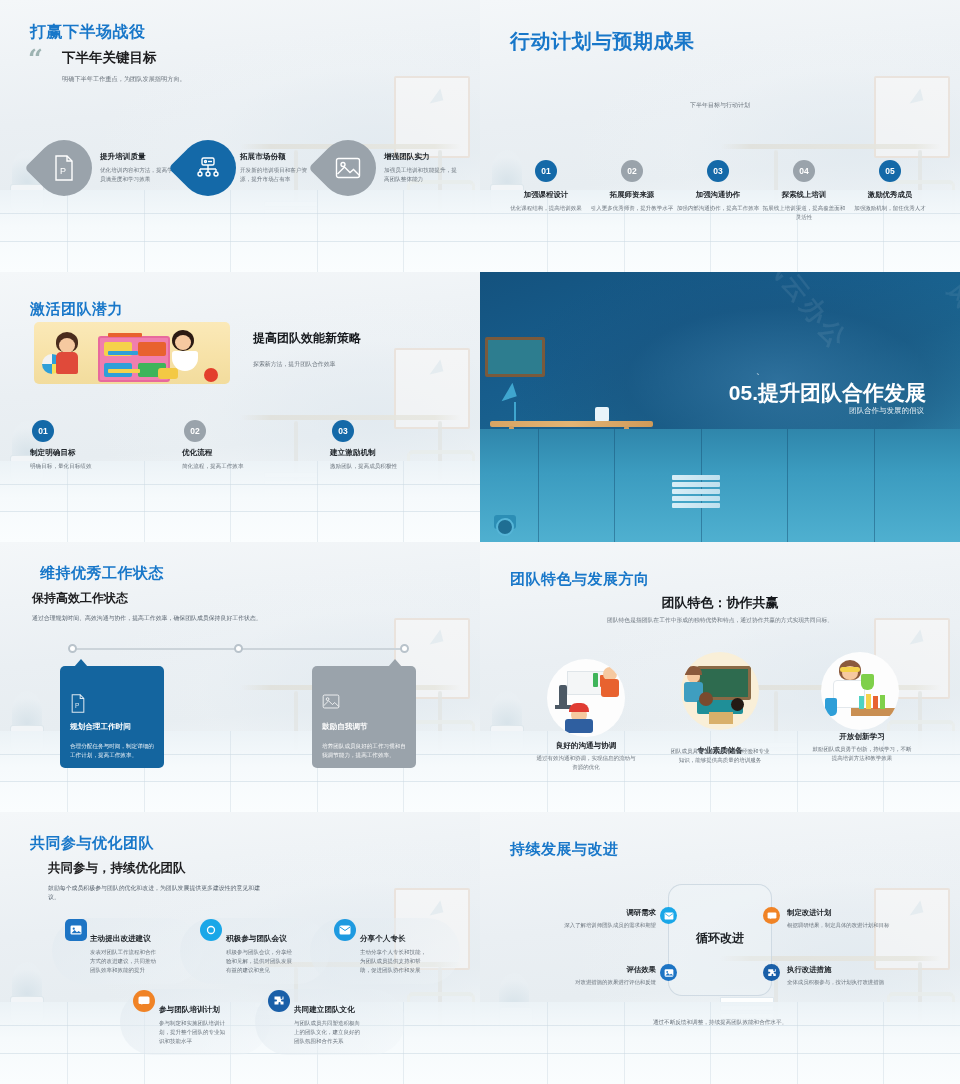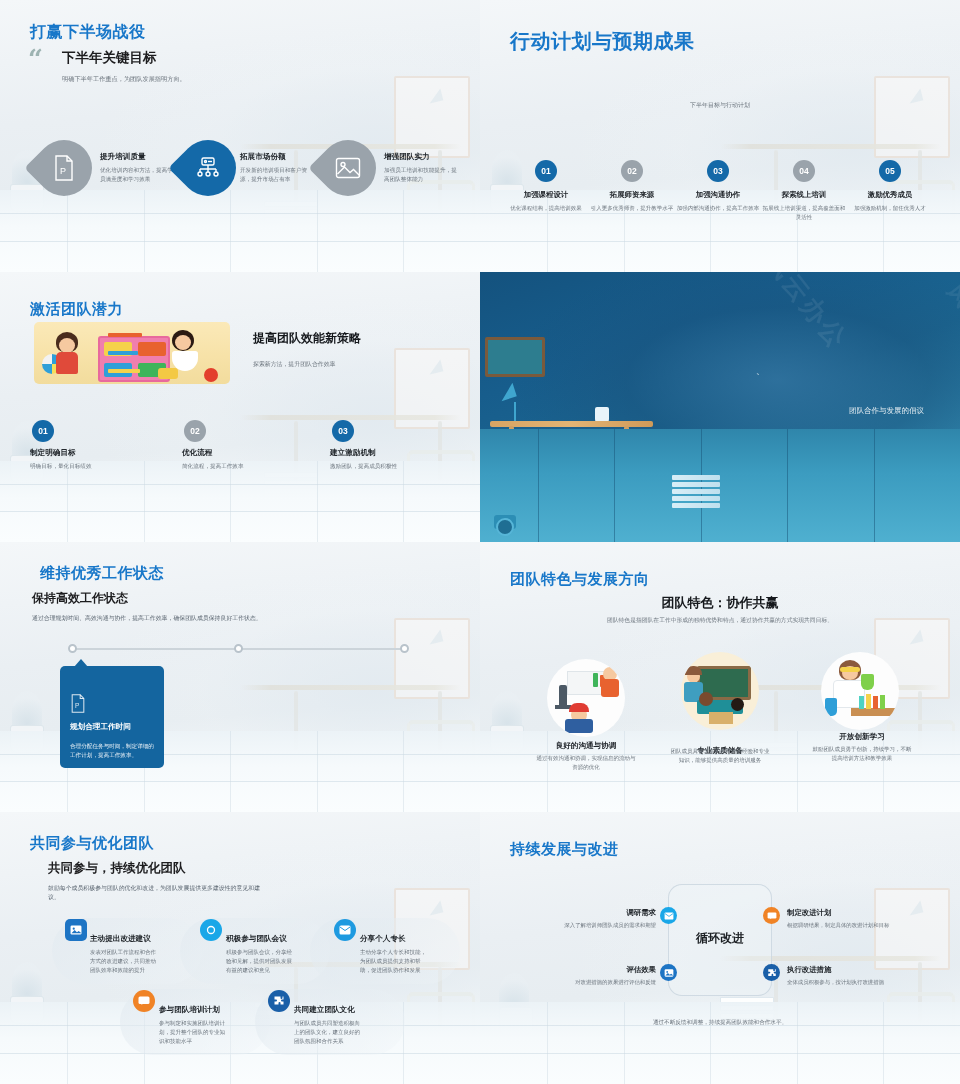--- a/index.html
+++ b/index.html
@@ -526,20 +526,21 @@
       <div class="dk-books">
           <i></i>
           <i></i>
           <i></i>
           <i></i>
           <i></i>
         </div>
       <div class="dk-scooter"></div>
 
       <div class="s4-tick">`</div>
+      <div class="s4-title">05.提升团队合作发展</div>
       <div class="s4-sub">团队合作与发展的倡议</div>
     </div>
   </div>
 
   <div class="slide">
     <div class="canvas">
       <div class="bg-frame"></div>
       <div class="bg-lamp"></div>
       <div class="bg-desk" style="top:53%;"></div>
       <div class="bg-desk-leg" style="right:38%; top:55%; height:60px;"></div>
@@ -572,20 +573,32 @@
             <path d="M3 1h11l5 5v19H3z"></path>
               <path d="M14 1v5h5"></path>
             <text x="7" y="19" font-size="9" fill="rgba(255,255,255,0.85)" stroke="none" font-family="Liberation Sans">P</text>
           </svg>
         </div>
         <div class="bc-t">规划合理工作时间</div>
         <div class="bc-b">合理分配任务与时间，制定详细的工作计划，提高工作效率。</div>
       </div>
 
 
+      <div class="bigcard bc-grey" style="left:312px;">
+        <div class="bc-arrow" style="right:14px; border-bottom:8px solid #9aa3ab;"></div>
+        <div class="bc-ic">
+          <svg width="18" height="15" viewBox="0 0 26 22" fill="none" stroke="rgba(255,255,255,0.85)" stroke-width="1.4">
+            <rect x="1.5" y="1.5" width="23" height="19" rx="2"></rect>
+            <circle cx="8" cy="7.5" r="2"></circle>
+            <path d="M2.5 17l7-7 5.5 5.5 3.5-3 6 6"></path>
+          </svg>
+        </div>
+        <div class="bc-t">鼓励自我调节</div>
+        <div class="bc-b">培养团队成员良好的工作习惯和自我调节能力，提高工作效率。</div>
+      </div>
     </div>
   </div>
 
   <div class="slide">
     <div class="canvas">
       <div class="bg-frame"></div>
       <div class="bg-lamp"></div>
       <div class="bg-desk" style="top:53%;"></div>
       <div class="bg-desk-leg" style="right:38%; top:55%; height:60px;"></div>
       <div class="bg-desk-leg" style="right:8%; top:55%; height:60px;"></div>

